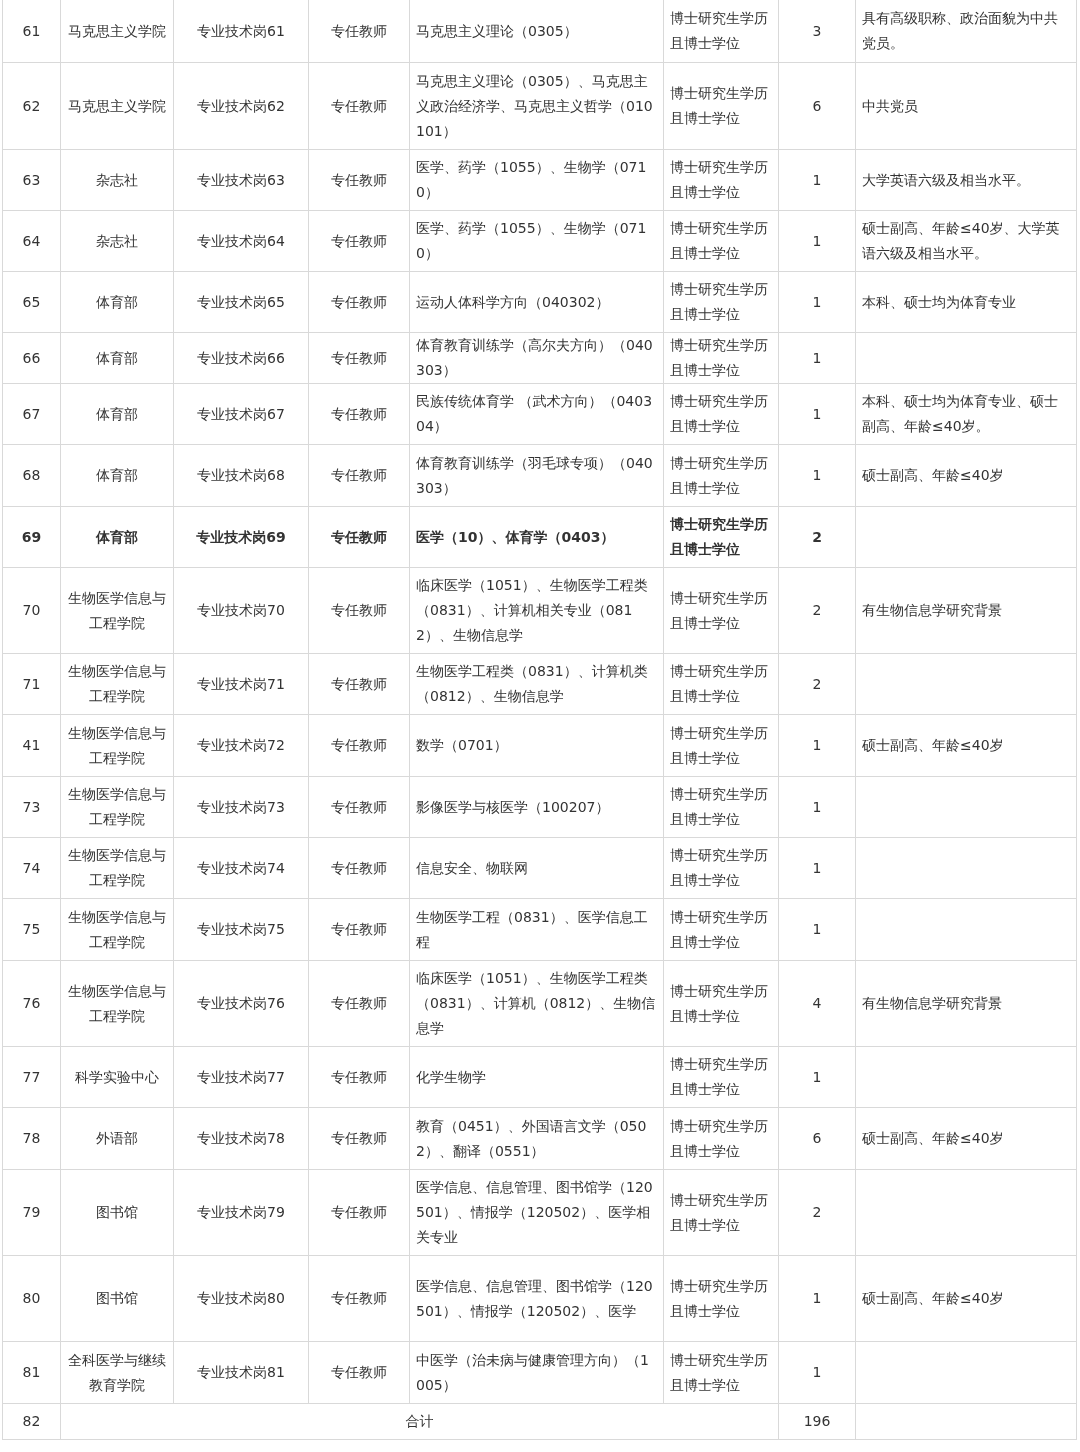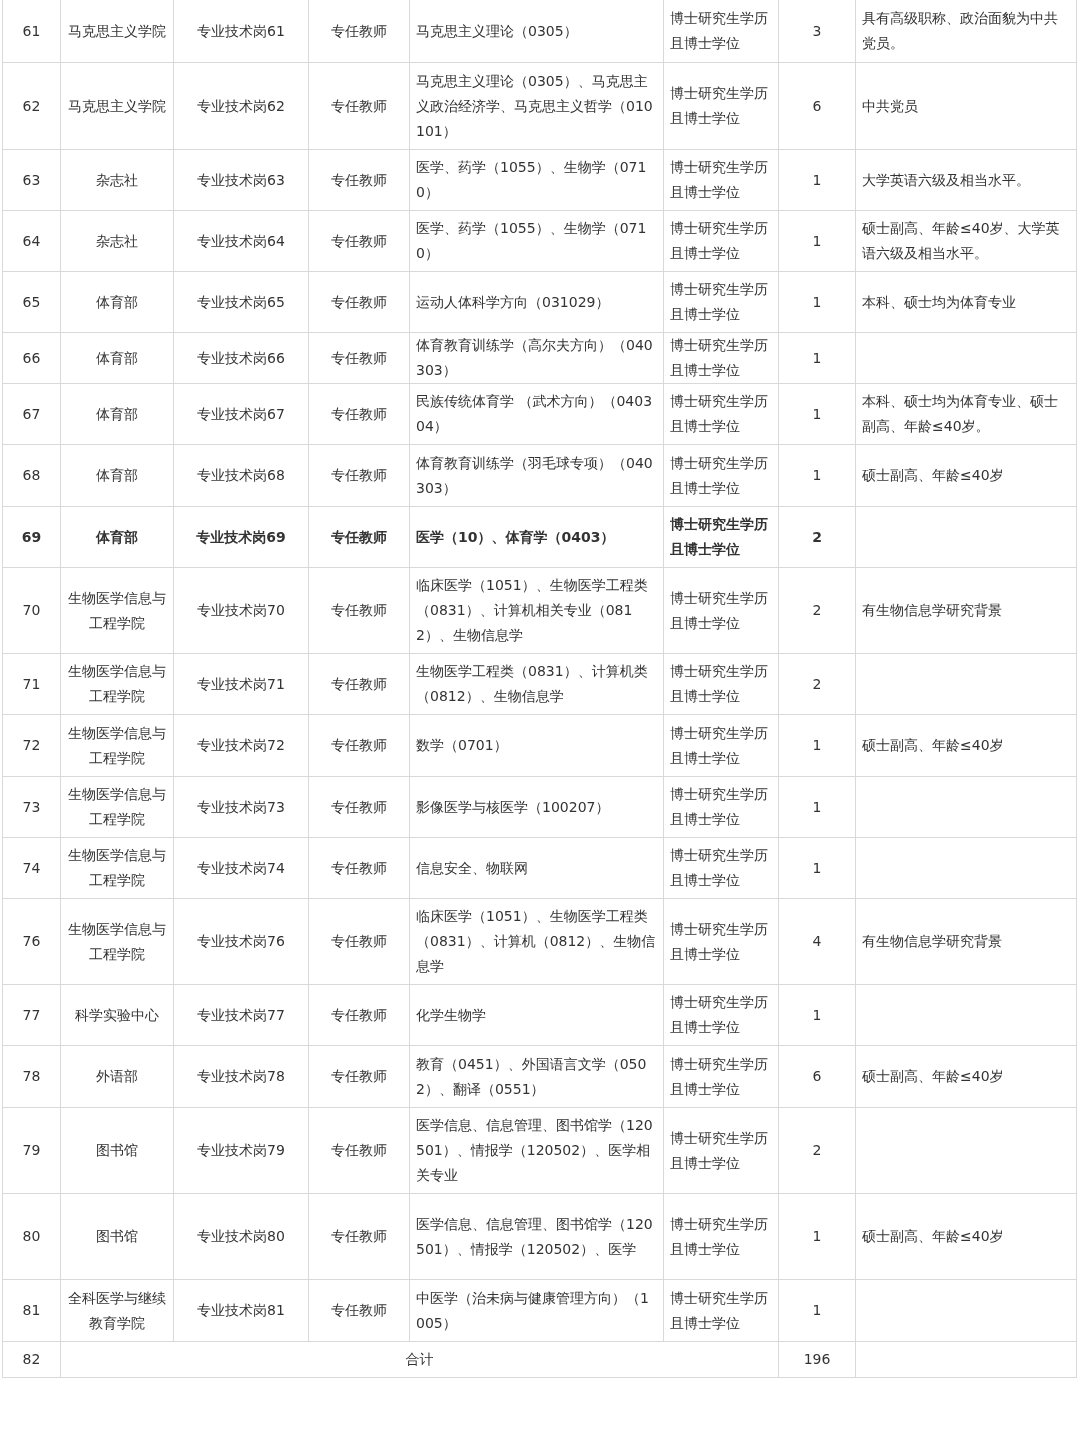--- a/index.html
+++ b/index.html
@@ -65,21 +65,21 @@
       <td class="l">医学、药学（1055）、生物学（0710）</td>
       <td class="l">博士研究生学历且博士学位</td>
       <td class="c">1</td>
       <td class="l">硕士副高、年龄≤40岁、大学英语六级及相当水平。</td>
     </tr>
       <tr style="height: 61px;">
       <td class="c">65</td>
       <td class="c">体育部</td>
       <td class="c">专业技术岗65</td>
       <td class="c">专任教师</td>
-      <td class="l">运动人体科学方向（031029）</td>
+      <td class="l">运动人体科学方向（040302）</td>
       <td class="l">博士研究生学历且博士学位</td>
       <td class="c">1</td>
       <td class="l">本科、硕士均为体育专业</td>
     </tr>
       <tr style="height: 48px; margin-left: 16px;">
       <td class="c">66</td>
       <td class="c">体育部</td>
       <td class="c">专业技术岗66</td>
       <td class="c">专任教师</td>
       <td class="l">体育教育训练学（高尔夫方向）（040303）</td>
@@ -131,21 +131,21 @@
       <td class="c">71</td>
       <td class="c">生物医学信息与工程学院</td>
       <td class="c">专业技术岗71</td>
       <td class="c">专任教师</td>
       <td class="l">生物医学工程类（0831）、计算机类（0812）、生物信息学</td>
       <td class="l">博士研究生学历且博士学位</td>
       <td class="c">2</td>
       <td class="l"></td>
     </tr>
       <tr style="height: 62px;">
-      <td class="c">72</td>
+      <td class="c">41</td>
       <td class="c">生物医学信息与工程学院</td>
       <td class="c">专业技术岗72</td>
       <td class="c">专任教师</td>
       <td class="l">数学（0701）</td>
       <td class="l">博士研究生学历且博士学位</td>
       <td class="c">1</td>
       <td class="l">硕士副高、年龄≤40岁</td>
     </tr>
       <tr style="height: 61px; margin-top: 44px;">
       <td class="c">73</td>
@@ -156,20 +156,30 @@
       <td class="l">博士研究生学历且博士学位</td>
       <td class="c">1</td>
       <td class="l"></td>
     </tr>
       <tr style="height: 61px;">
       <td class="c">74</td>
       <td class="c">生物医学信息与工程学院</td>
       <td class="c">专业技术岗74</td>
       <td class="c">专任教师</td>
       <td class="l">信息安全、物联网</td>
+      <td class="l">博士研究生学历且博士学位</td>
+      <td class="c">1</td>
+      <td class="l"></td>
+    </tr>
+      <tr style="height: 62px;">
+      <td class="c">75</td>
+      <td class="c">生物医学信息与工程学院</td>
+      <td class="c">专业技术岗75</td>
+      <td class="c">专任教师</td>
+      <td class="l">生物医学工程（0831）、医学信息工程</td>
       <td class="l">博士研究生学历且博士学位</td>
       <td class="c">1</td>
       <td class="l"></td>
     </tr>
       <tr style="height: 86px;">
       <td class="c">76</td>
       <td class="c">生物医学信息与工程学院</td>
       <td class="c">专业技术岗76</td>
       <td class="c">专任教师</td>
       <td class="l">临床医学（1051）、生物医学工程类（0831）、计算机（0812）、生物信息学</td>

